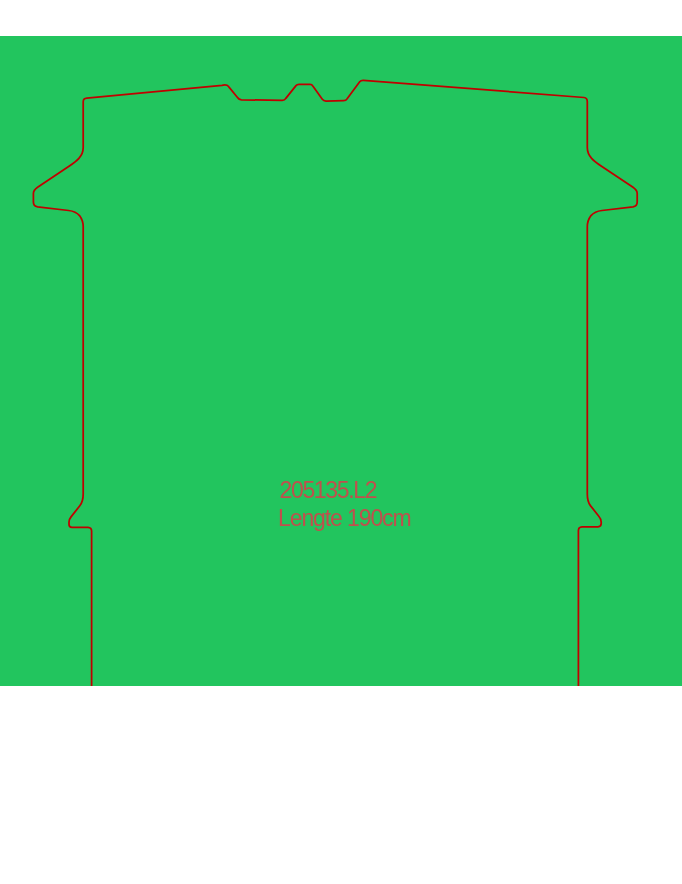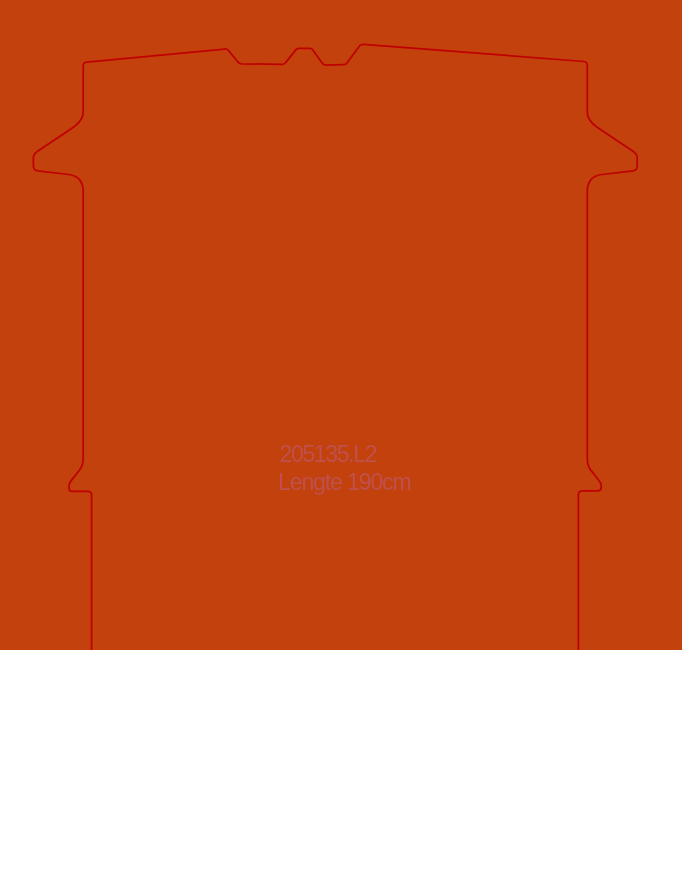--- a/index.html
+++ b/index.html
@@ -1,16 +1,16 @@
 <!DOCTYPE html>
 <html><head>
 <meta charset="utf-8">
 <style>
   html,body{margin:0;padding:0;background:#ffffff;}
-  .page{position:relative;width:682px;height:650px;background:#c2410c;overflow:hidden;}
+  .page{position:relative;width:682px;height:650px;background:#22c55e;overflow:hidden;margin-top:36px;}
   svg{position:absolute;left:0;top:0;}
   .lbl{font-family:"Liberation Sans",sans-serif;fill:#c0504d;font-size:23px;letter-spacing:-1.35px;}
 </style>
 </head>
 <body>
 
 <div class="page">
 <svg width="682" height="884" viewBox="0 0 682 884">
 
   <path d="M 83.2,65.8

